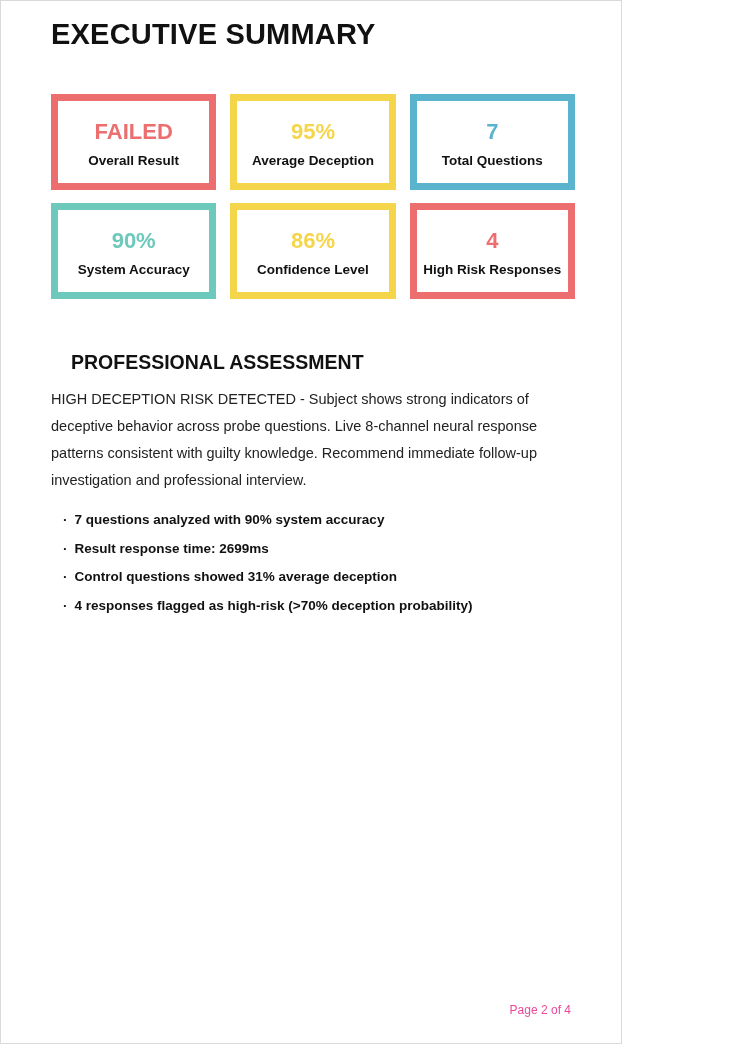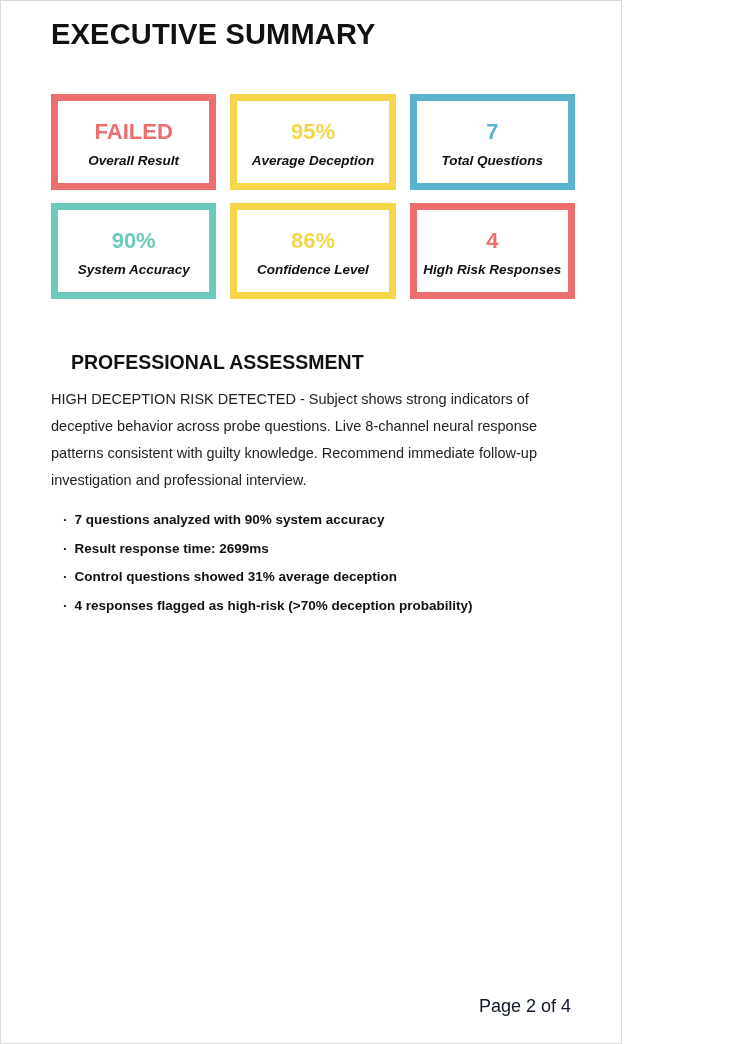--- a/index.html
+++ b/index.html
@@ -43,21 +43,20 @@
   .card-value {
     font-size: 22px;
     font-weight: bold;
     line-height: 24px;
   }
   .card-label {
     margin-top: 9px;
     font-size: 13.5px;
     font-weight: bold;
     color: #111111;
-    font-style: italic;
   }
   .section-heading {
     font-size: 19.5px;
     font-weight: bold;
     color: #111111;
     line-height: 22px;
   }
   .assessment-heading { margin-top: 52px; margin-left: 20px; }
   .assessment-body {
     margin-top: 13px;
@@ -81,22 +80,22 @@
   }
   .findings-list li::before {
     content: "\00B7";
     font-weight: bold;
     margin-right: 7px;
   }
   .page-footer {
     position: absolute;
     right: 50px;
     bottom: 26px;
-    font-size: 18px;
-    color: #0f172a;
+    font-size: 12px;
+    color: #ec4899;
   }
 </style>
 </head>
 <body>
 
 <div class="page">
 
   <h1 class="page-title">EXECUTIVE SUMMARY</h1>
 
   <div class="cards">

